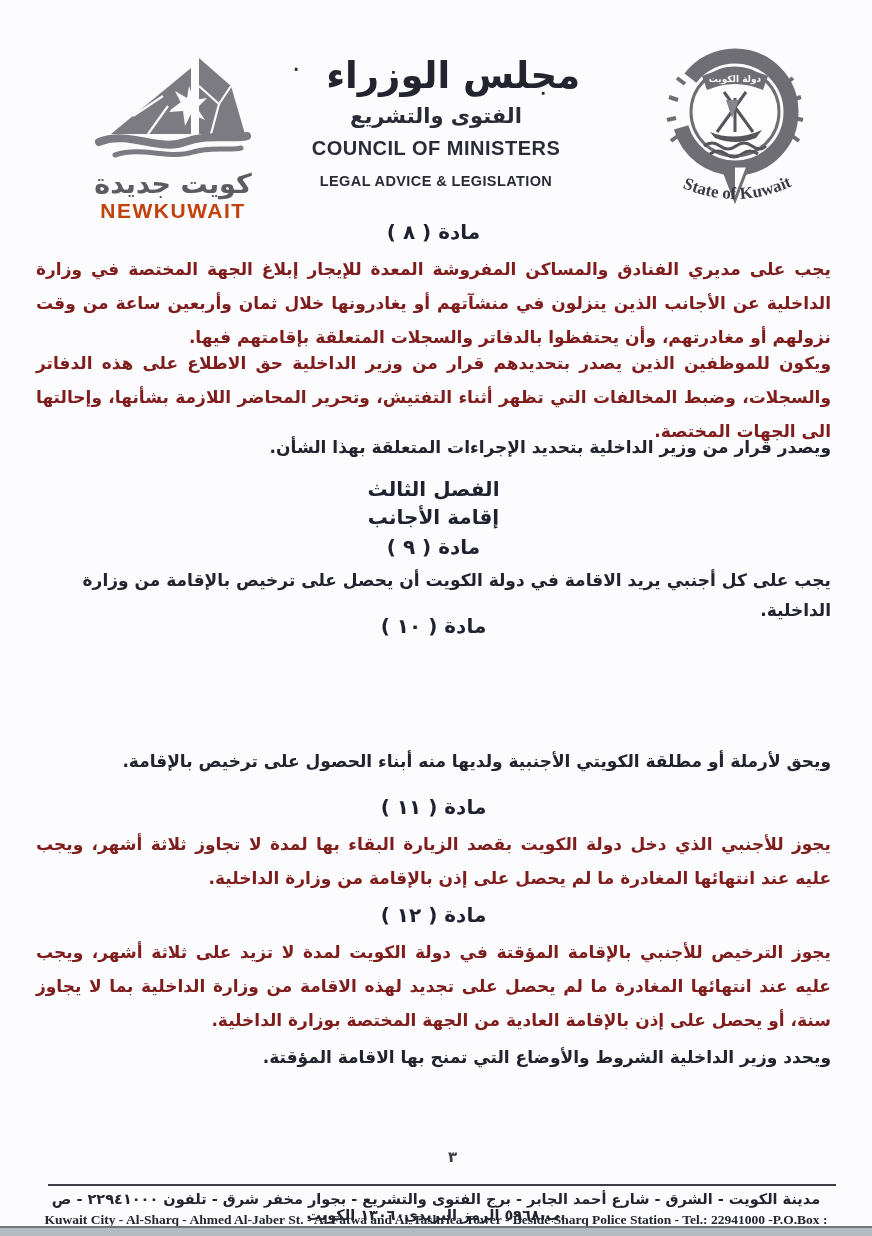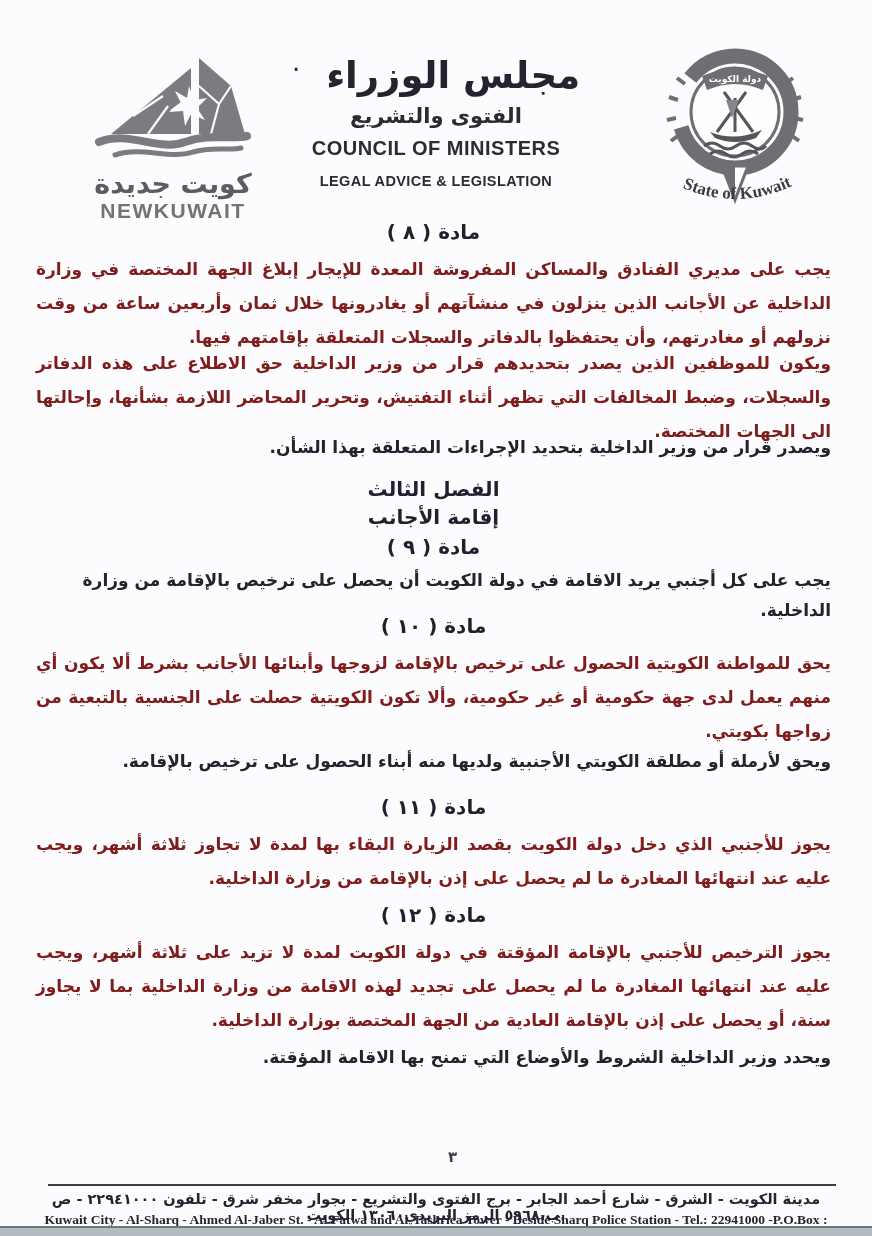--- a/index.html
+++ b/index.html
@@ -5,21 +5,21 @@
   html,body{margin:0;padding:0;background:#e8e8ea;}
   .page{
     position:relative;width:872px;height:1236px;margin:0 auto;
     background:#fcfcfe;overflow:hidden;
     font-family:"DejaVu Sans",sans-serif;color:#20222e;
   }
   
   .header{position:absolute;top:0;left:0;width:872px;height:220px;}
   .logo-newkuwait{position:absolute;left:78px;top:56px;width:190px;text-align:center;}
   .logo-newkuwait .ar{font-size:27px;font-weight:700;color:#5c5c62;line-height:1.05;margin-top:2px;}
-  .logo-newkuwait .en{font-size:21px;font-weight:700;letter-spacing:1.5px;color:#737373;margin-top:1px;
+  .logo-newkuwait .en{font-size:21px;font-weight:700;letter-spacing:1.5px;color:#c2410c;margin-top:1px;
     font-family:"Liberation Sans",sans-serif;}
   .header-center{position:absolute;left:256px;top:56px;width:360px;text-align:center;}
   .title-row{display:flex;flex-direction:row;align-items:center;justify-content:center;gap:26px;}
   .title-dot{font-size:26px;color:#2a2c3a;transform:translateY(-6px);}
   .title-ar{font-size:37px;font-weight:700;color:#23242f;line-height:1.1;}
   .dept-ar{font-size:21px;font-weight:700;color:#2a2b36;margin-top:7px;}
   .title-en{font-size:20px;font-weight:700;letter-spacing:.5px;color:#2a2b36;margin-top:9px;
     font-family:"Liberation Sans",sans-serif;}
   .dept-en{font-size:14.5px;font-weight:700;letter-spacing:.4px;color:#2a2b36;margin-top:13px;
     font-family:"Liberation Sans",sans-serif;}
@@ -115,21 +115,20 @@
   <div class="sect para" style="top:346px">ويكون للموظفين الذين يصدر بتحديدهم قرار من وزير الداخلية حق الاطلاع على هذه الدفاتر والسجلات، وضبط المخالفات التي تظهر أثناء التفتيش، وتحرير المحاضر اللازمة بشأنها، وإحالتها الى الجهات المختصة.</div>
   <div class="sect chap-heading" style="top:477px">الفصل الثالث</div>
 
   <div class="sect para-line" style="top:432px">ويصدر قرار من وزير الداخلية بتحديد الإجراءات المتعلقة بهذا الشأن.</div>
   <div class="sect chap-heading" style="top:505px">إقامة الأجانب</div>
 
   <div class="sect art-heading" style="top:535px">مادة ( ٩ )</div>
   <div class="sect para-line" style="top:565px">يجب على كل أجنبي يريد الاقامة في دولة الكويت أن يحصل على ترخيص بالإقامة من وزارة الداخلية.</div>
 
   <div class="sect art-heading" style="top:614px">مادة ( ١٠ )</div>
-  <div class="sect para" style="top:646px">يحق للمواطنة الكويتية الحصول على ترخيص بالإقامة لزوجها وأبنائها الأجانب بشرط ألا يكون أي منهم يعمل لدى جهة حكومية أو غير حكومية، وألا تكون الكويتية حصلت على الجنسية بالتبعية من زواجها بكويتي.</div>
   <div class="sect para-line" style="top:746px">ويحق لأرملة أو مطلقة الكويتي الأجنبية ولديها منه أبناء الحصول على ترخيص بالإقامة.</div>
 
   <div class="sect art-heading" style="top:795px">مادة ( ١١ )</div>
   <div class="sect para" style="top:827px">يجوز للأجنبي الذي دخل دولة الكويت بقصد الزيارة البقاء بها لمدة لا تجاوز ثلاثة أشهر، ويجب عليه عند انتهائها المغادرة ما لم يحصل على إذن بالإقامة من وزارة الداخلية.</div>
 
   <div class="sect art-heading" style="top:903px">مادة ( ١٢ )</div>
   <div class="sect para" style="top:935px">يجوز الترخيص للأجنبي بالإقامة المؤقتة في دولة الكويت لمدة لا تزيد على ثلاثة أشهر، ويجب عليه عند انتهائها المغادرة ما لم يحصل على تجديد لهذه الاقامة من وزارة الداخلية بما لا يجاوز سنة، أو يحصل على إذن بالإقامة العادية من الجهة المختصة بوزارة الداخلية.</div>
   <div class="sect para-line" style="top:1042px">ويحدد وزير الداخلية الشروط والأوضاع التي تمنح بها الاقامة المؤقتة.</div>
 
   <div class="page-number">٣</div>

